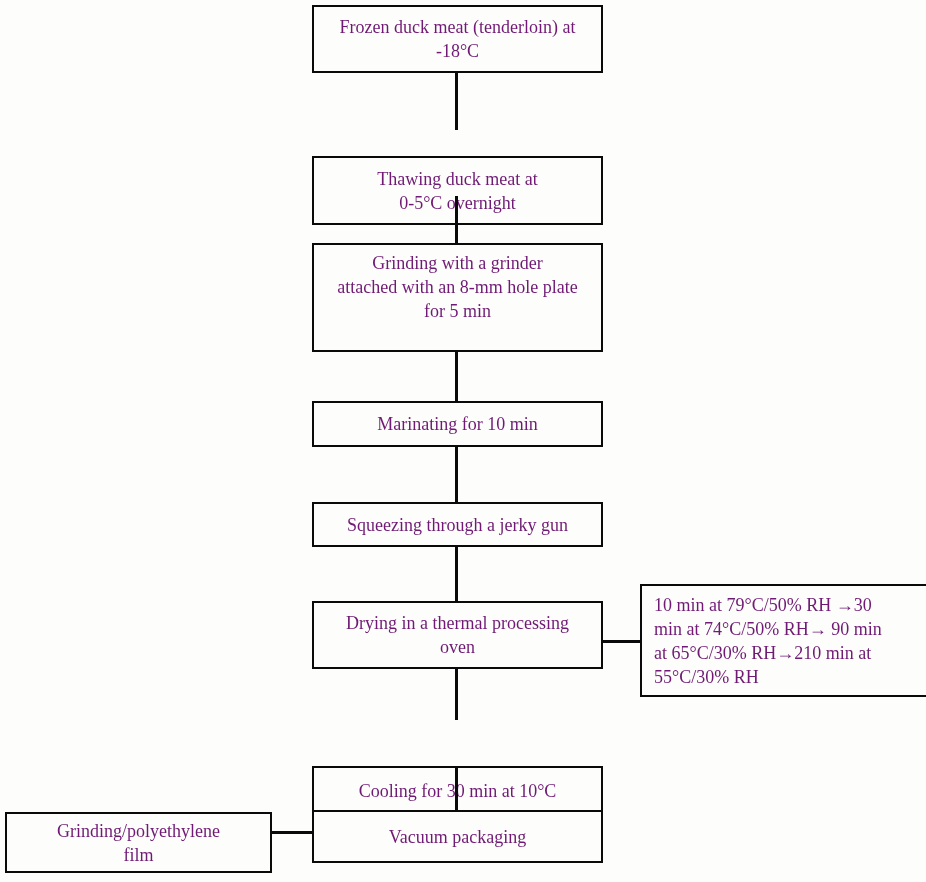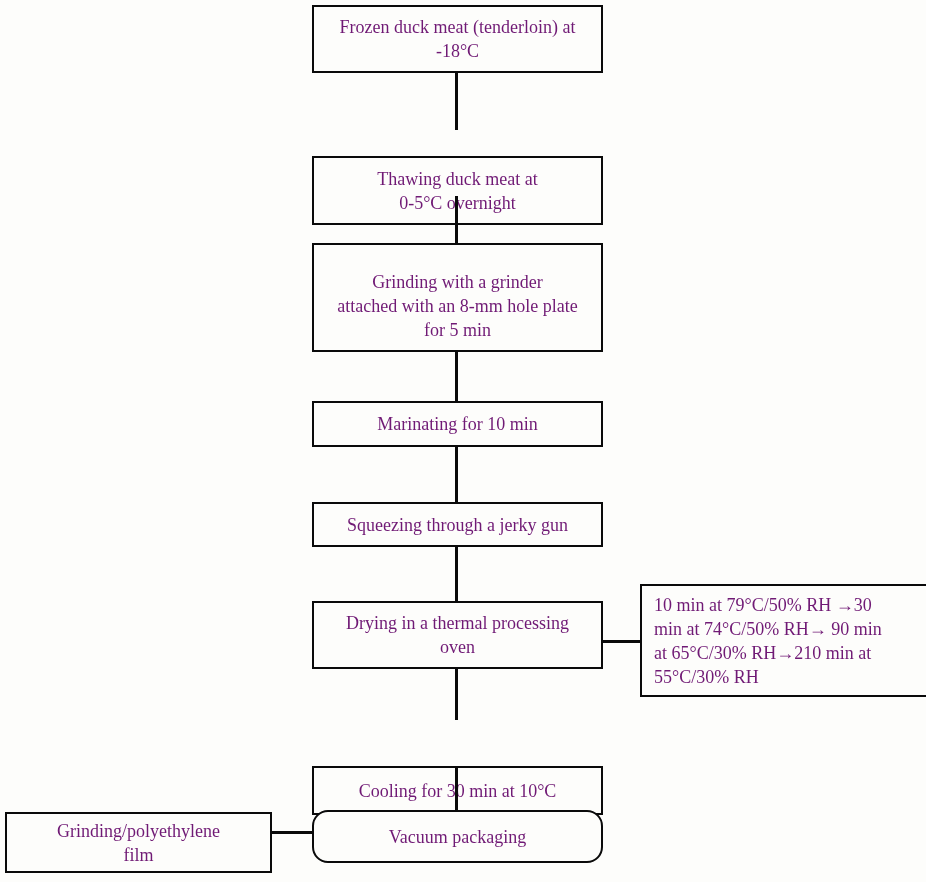--- a/index.html
+++ b/index.html
@@ -25,21 +25,21 @@
     justify-content: center;
     text-align: center;
     font-size: 18px;
     line-height: 24px;
   }
   .node-text {
     white-space: pre-line;
   }
   .align-top {
     align-items: flex-start;
-    padding-top: 25px;
+    padding-top: 6px;
   }
   .align-left {
     justify-content: flex-start;
     text-align: left;
     padding-left: 12px;
     padding-right: 6px;
   }
   .vline {
     position: absolute;
     width: 3px;
@@ -82,21 +82,21 @@
   </div>
 
   <div class="node" style="left:312px; top:502px; width:291px; height:45px;">
     <span class="node-text">Squeezing through a jerky gun</span>
   </div>
 
   <div class="node" style="left:312px; top:718px; width:291px; height:49px;margin-top:48px;">
     <span class="node-text">Cooling for 30 min at 10°C</span>
   </div>
 
-  <div class="node" style="left:312px; top:810px; width:291px; height:53px;border-radius:16px;">
+  <div class="node" style="left:312px; top:810px; width:291px; height:53px;">
     <span class="node-text">Vacuum packaging</span>
   </div>
 
   <div class="node align-left" style="left:640px; top:584px; width:290px; height:113px;">
     <span class="node-text">10 min at 79°C/50% RH →30
 min at 74°C/50% RH→ 90 min
 at 65°C/30% RH→210 min at
 55°C/30% RH</span>
   </div>
 

